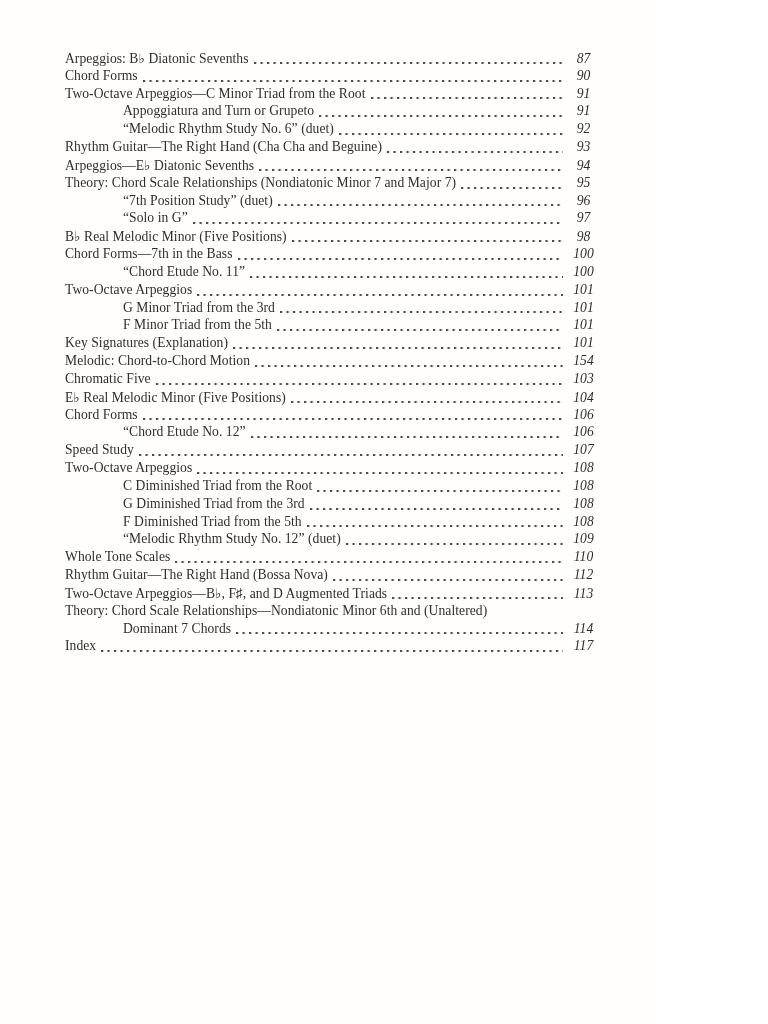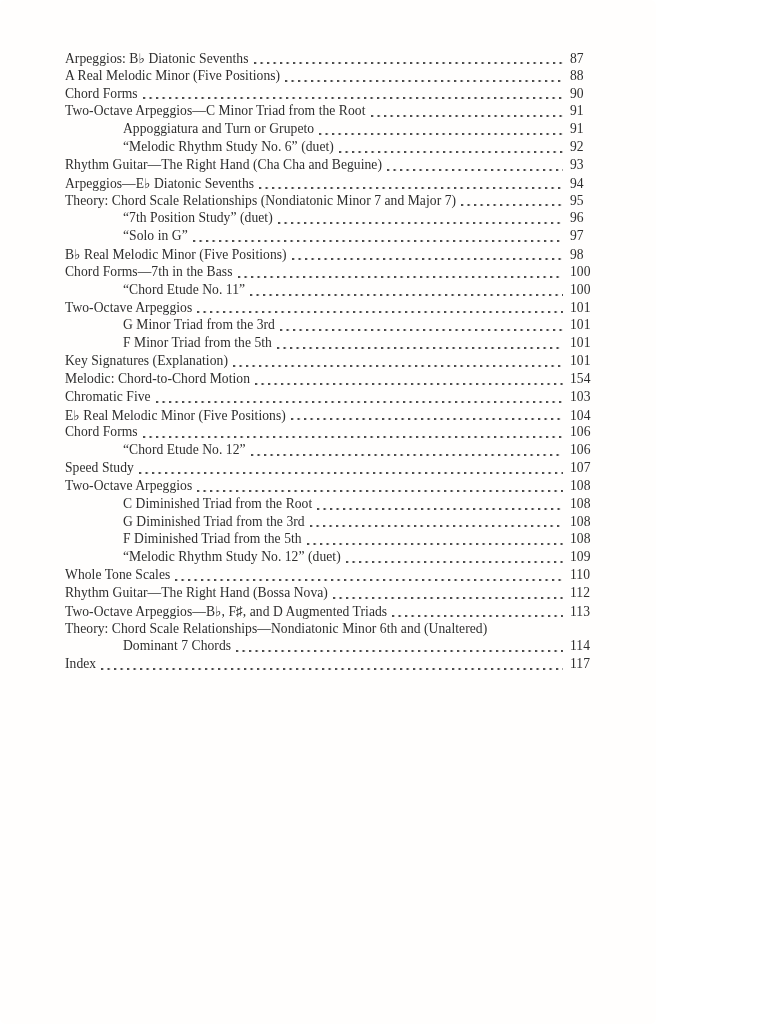--- a/index.html
+++ b/index.html
@@ -43,39 +43,35 @@
     align-self: flex-end;
     height: 4px;
     margin: 0 7px 3px 5px;
     background-image: radial-gradient(circle at 1.1px 2px, #474747 1.0px, rgba(0,0,0,0) 1.5px);
     background-size: 6.5px 4px;
     background-repeat: repeat-x;
   }
   .pageno {
     flex: 0 0 auto;
     min-width: 27px;
-    text-align: left;
+    text-align: center;
+    font-style: italic;
   }
 </style>
 </head>
 <body>
 
 <div class="page">
   <div class="toc">
       <div class="row">
         <span class="title">Arpeggios: B♭ Diatonic Sevenths</span>
         <span class="leader"></span>
         <span class="pageno">87</span>
       </div>
       <div class="row">
-        <span class="title">A Real Melodic Minor (Five Positions)</span>
-        <span class="leader"></span>
-        <span class="pageno">88</span>
-      </div>
-      <div class="row">
         <span class="title">Chord Forms</span>
         <span class="leader"></span>
         <span class="pageno">90</span>
       </div>
       <div class="row">
         <span class="title">Two-Octave Arpeggios—C Minor Triad from the Root</span>
         <span class="leader"></span>
         <span class="pageno">91</span>
       </div>
       <div class="row indent">

